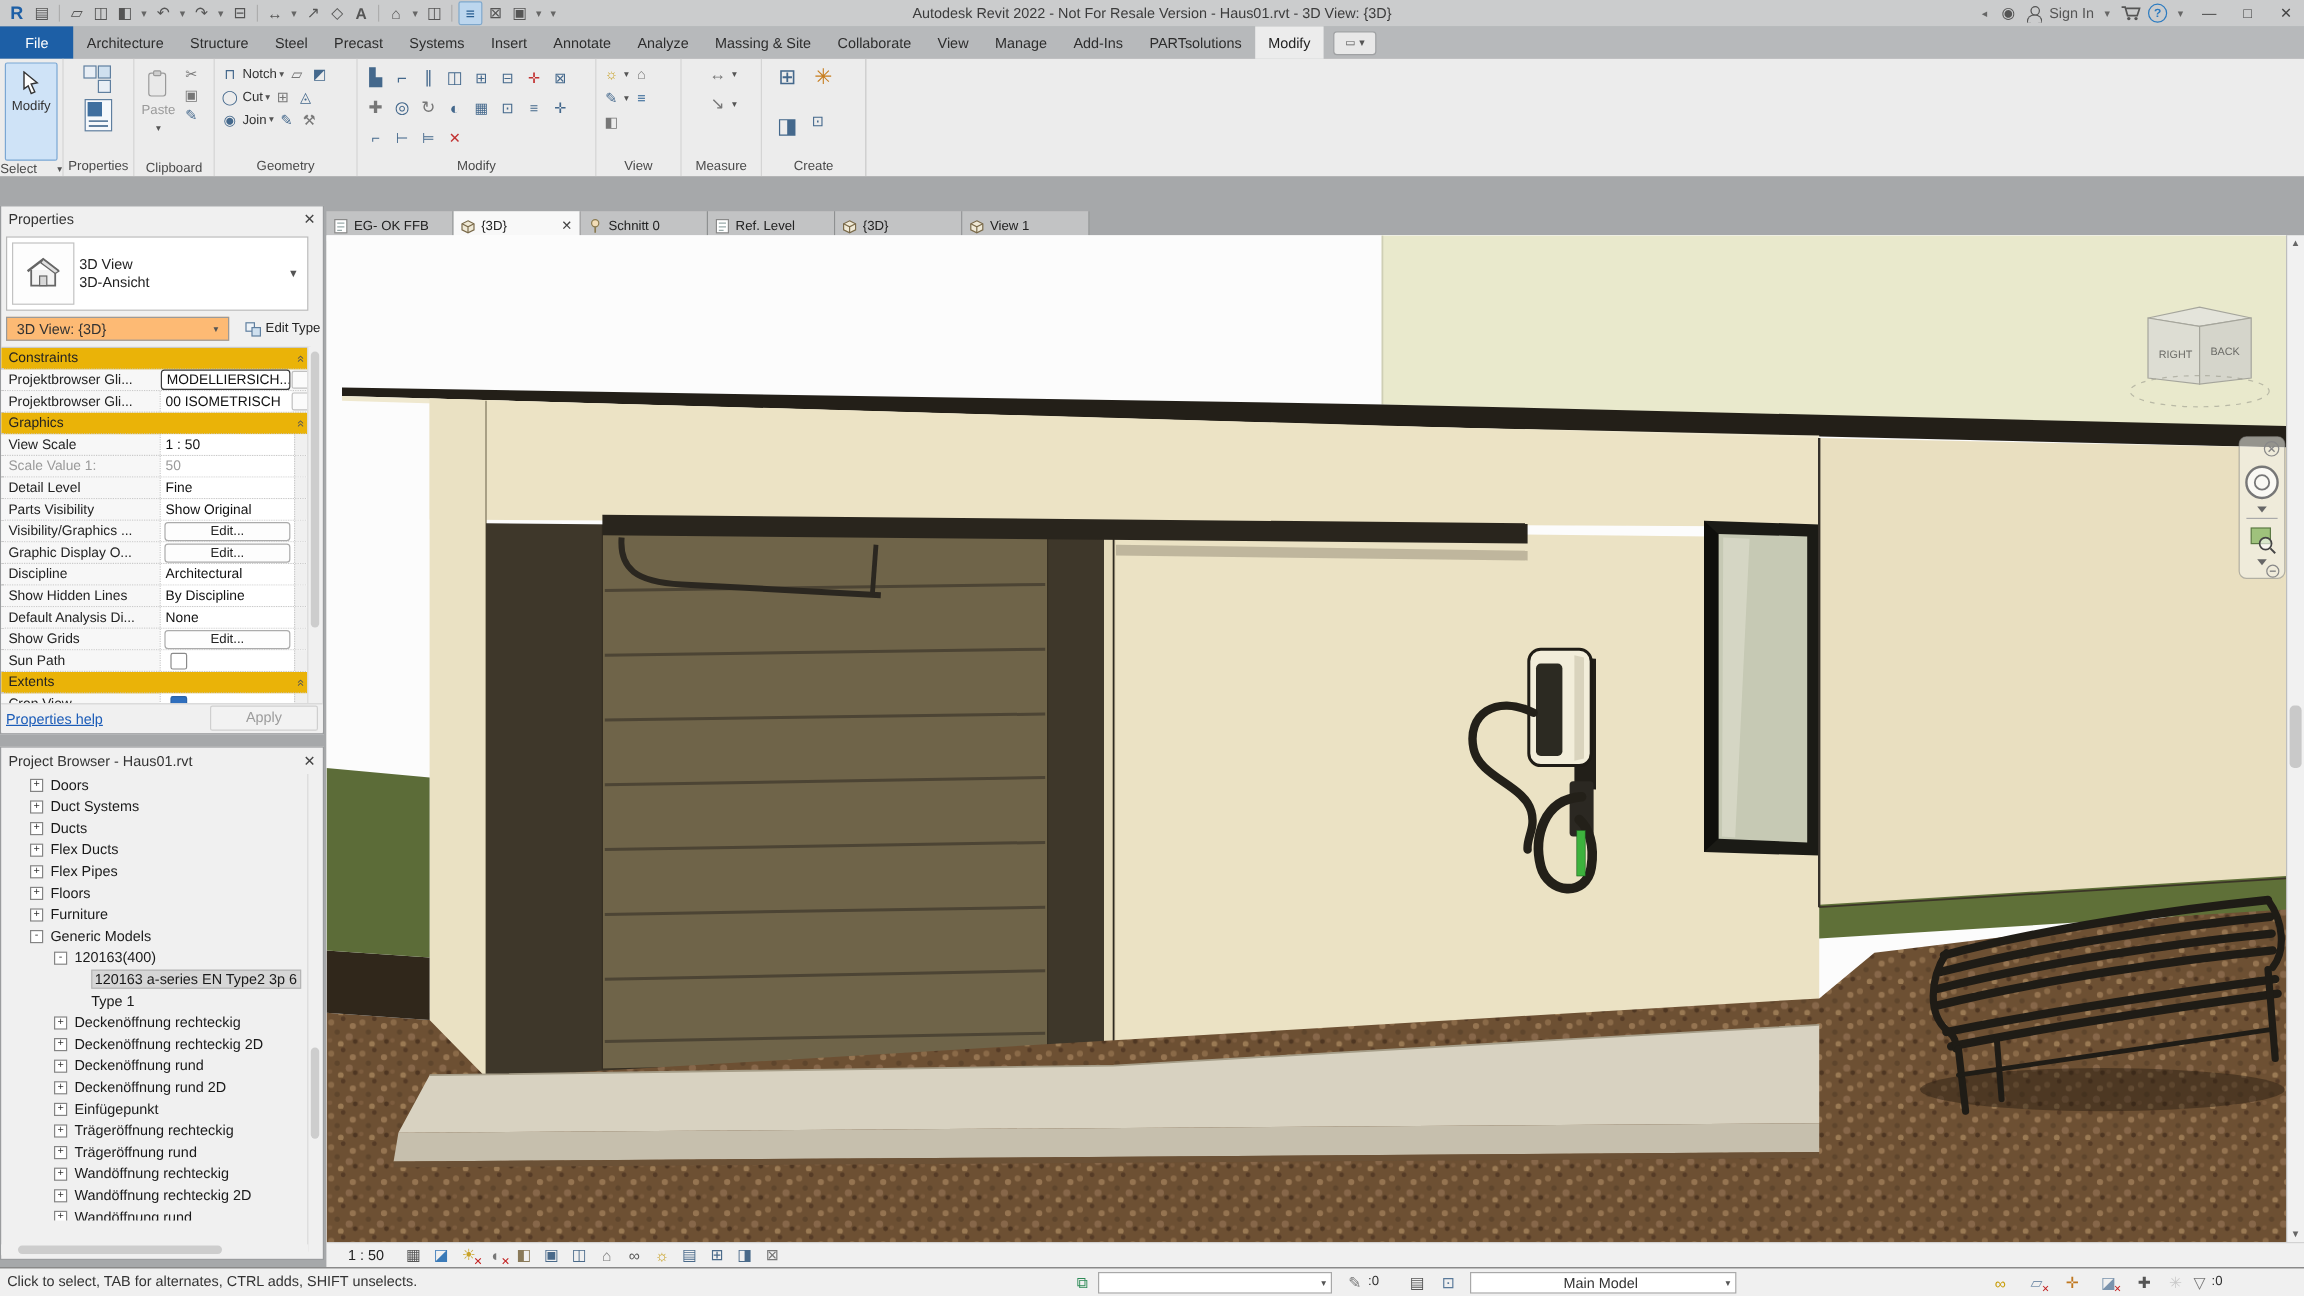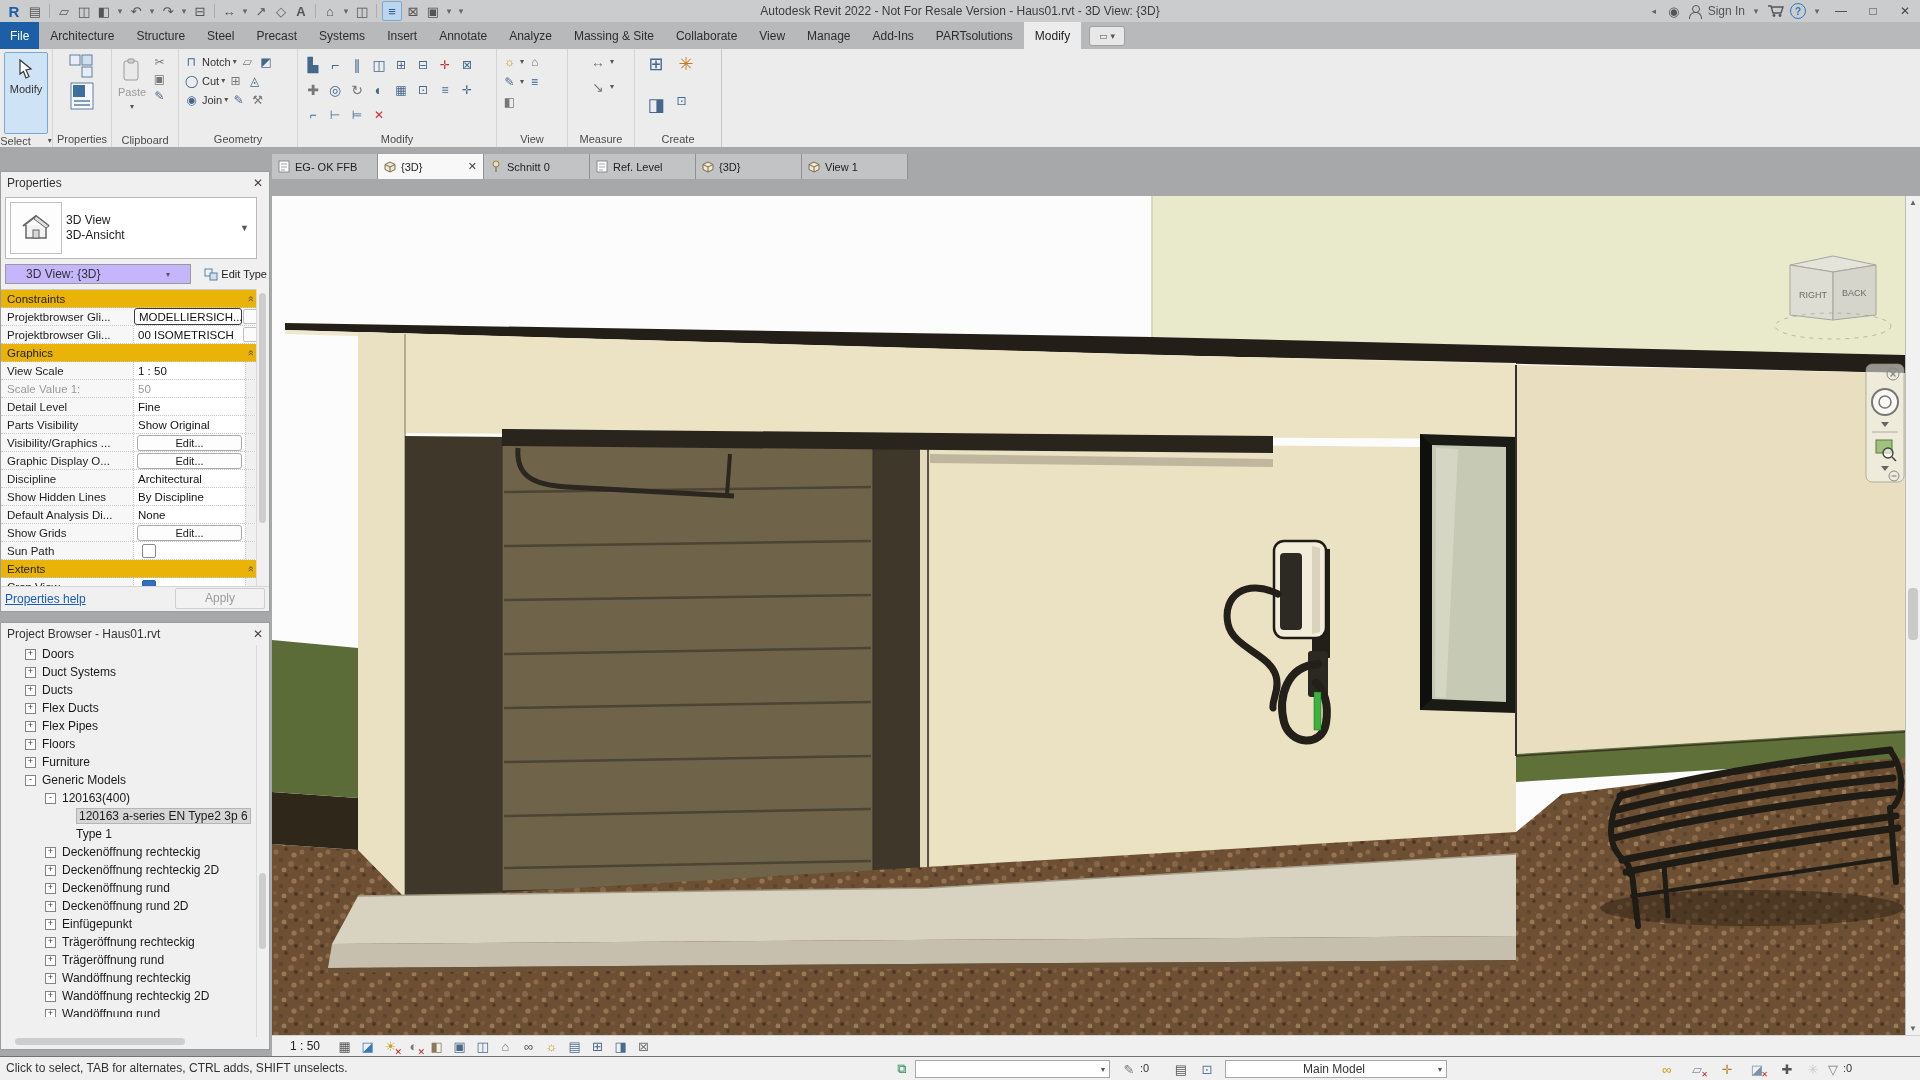--- a/index.html
+++ b/index.html
@@ -18,58 +18,58 @@
   #wtitle{left:0;top:0;width:1920px;height:22px;display:flex;align-items:center;justify-content:center;color:#3c3c3c;pointer-events:none;text-align:right;}
   #titright{right:2px;top:0;height:22px;display:flex;align-items:center;gap:6px;color:#555;}
   #helpcirc{width:14px;height:14px;border:1.5px solid #2a7ac0;border-radius:50%;color:#2a7ac0;font-size:10px;display:flex;align-items:center;justify-content:center;font-weight:bold;}
   .winbtn{width:26px;height:20px;display:flex;align-items:center;justify-content:center;color:#444;font-size:12px;}
   .avatar{width:13px;height:13px;position:relative;}
   .avatar:before{content:"";position:absolute;left:3.5px;top:0;width:6px;height:6px;border:1.2px solid #555;border-radius:50%;}
   .avatar:after{content:"";position:absolute;left:0;top:7px;width:11px;height:6px;border:1.2px solid #555;border-bottom:none;border-radius:6px 6px 0 0;}
   
   #tabrow{left:0;top:22px;width:1920px;height:27px;background:#b7b9bb;display:flex;align-items:stretch;}
   .rtab{padding:0 11px;display:flex;align-items:center;color:#2d2d2d;font-size:12px;}
-  .rtab.file{background:#1d5fa6;color:#fff;padding:0 10px;}
+  .rtab.file{background:#1d5fa6;color:#fff;padding:0 21px;}
   .rtab.active{background:#ececec;color:#222;}
   #ribtoggle{margin-left:8px;align-self:center;height:18px;width:34px;background:#e8e8e8;border:1px solid #9fa1a3;border-radius:3px;display:flex;align-items:center;justify-content:center;gap:3px;color:#555;font-size:9px;}
   
   #ribbon{left:0;top:49px;width:1920px;height:98px;background:#ececec;border-bottom:1px solid #b5b5b5;display:flex;}
   .rpanel{display:flex;flex-direction:column;border-right:1px solid #d4d4d4;}
   .rbody{flex:1;display:flex;align-items:flex-start;padding:3px 4px 0 4px;gap:3px;}
   .rlabel{height:17px;font-size:11px;color:#4a4a4a;display:flex;align-items:center;justify-content:center;gap:17px;}
   .caret{font-size:8px;color:#555;}
   .bigbtn{width:42px;height:74px;display:flex;flex-direction:column;align-items:center;justify-content:flex-start;padding-top:6px;gap:4px;border-radius:2px;font-size:11px;color:#333;}
   .bigbtn.sel{background:#cfe3f7;border:1px solid #7aa7d4;}
   .ric{width:20px;height:18px;display:flex;align-items:center;justify-content:center;font-size:14px;color:#44688c;}
   .ric.sm{width:17px;height:16px;font-size:12px;}
   .ric.gray{color:#777;}
   .ric.red{color:#c23030;}
   .ric.yellow{color:#c9a227;}
   .grow{display:flex;align-items:center;height:19px;gap:2px;font-size:11px;color:#333;}
   .gcol{display:flex;flex-direction:column;gap:1px;}
   .mgrid{display:grid;grid-template-columns:repeat(8,22px);grid-auto-rows:25px;align-items:center;justify-items:center;}
   
   #frame1{left:0;top:147px;width:1920px;height:49px;background:#a6a8aa;}
-  #viewtabs{left:272px;top:154px;height:25px;display:flex;}
+  #viewtabs{left:272px;top:176px;height:25px;display:flex;}
   .vtab{width:106px;height:25px;display:flex;align-items:center;gap:5px;padding:0 6px;background:#c2c3c4;border-right:1px solid #8e9091;font-size:11px;color:#222;box-sizing:border-box;}
   .vtab.active{background:#f8f8f8;}
   .vtab .lbl{flex:1;overflow:hidden;white-space:nowrap;}
   .vclose{font-size:11px;color:#444;}
   
   .panel{background:#f0f0f0;border:1px solid #9a9c9e;box-sizing:border-box;}
   #props{left:0;top:171px;width:270px;height:441px;}
   .phead{height:22px;display:flex;align-items:center;padding:0 6px;color:#333;}
   .phead .t{flex:1;}
   .pclose{color:#444;font-size:12px;}
   #typesel{position:absolute;left:4px;top:25px;width:250px;height:60px;background:#fff;border:1px solid #b9b9b9;display:flex;align-items:center;}
   #typeicon{width:50px;height:50px;margin:4px;border:1px solid #c2c2c2;background:#fdfdfd;display:flex;align-items:center;justify-content:center;}
   #typetext{flex:1;font-size:12px;color:#222;line-height:15px;}
   #typecaret{width:16px;color:#555;font-size:9px;}
   #selrow{position:absolute;left:4px;top:91px;width:262px;height:22px;display:flex;gap:4px;align-items:center;}
-  #selcombo{flex:1;height:20px;background:#c4b5fd;border:1px solid #9a9a9a;display:flex;align-items:center;padding:0 20px;box-sizing:border-box;}
+  #selcombo{flex:1;height:20px;background:#fdba74;border:1px solid #9a9a9a;display:flex;align-items:center;padding:0 8px;box-sizing:border-box;}
   #selcombo .v{flex:1;}
   #edittype{width:72px;height:20px;display:flex;align-items:center;gap:3px;font-size:11px;color:#222;justify-content:flex-end;}
   #ptable{position:absolute;left:0;top:117px;width:258px;height:298px;overflow:hidden;background:#f0f0f0;border-top:1px solid #c9c9c9;}
   .prow{display:flex;height:18px;border-bottom:1px dotted #c9c9c9;align-items:center;box-sizing:border-box;background:#f7f7f7;}
   .prow.sec{background:#eab308;}
   .plabel{width:126px;padding-left:6px;overflow:hidden;white-space:nowrap;color:#222;font-size:11.5px;}
   .prow.dis .plabel,.prow.dis .pval{color:#9a9a9a;}
   .pval{flex:1;height:100%;background:#fff;border-left:1px dotted #c9c9c9;display:flex;align-items:center;padding-left:4px;overflow:hidden;white-space:nowrap;font-size:11.5px;color:#111;}
   .pval.boxed{border:1.5px solid #3a3a3a;border-radius:3px;height:15px;margin:0 1px;}
   .mini{width:13px;height:100%;border-left:1px dotted #c9c9c9;background:#f0f0f0;}

